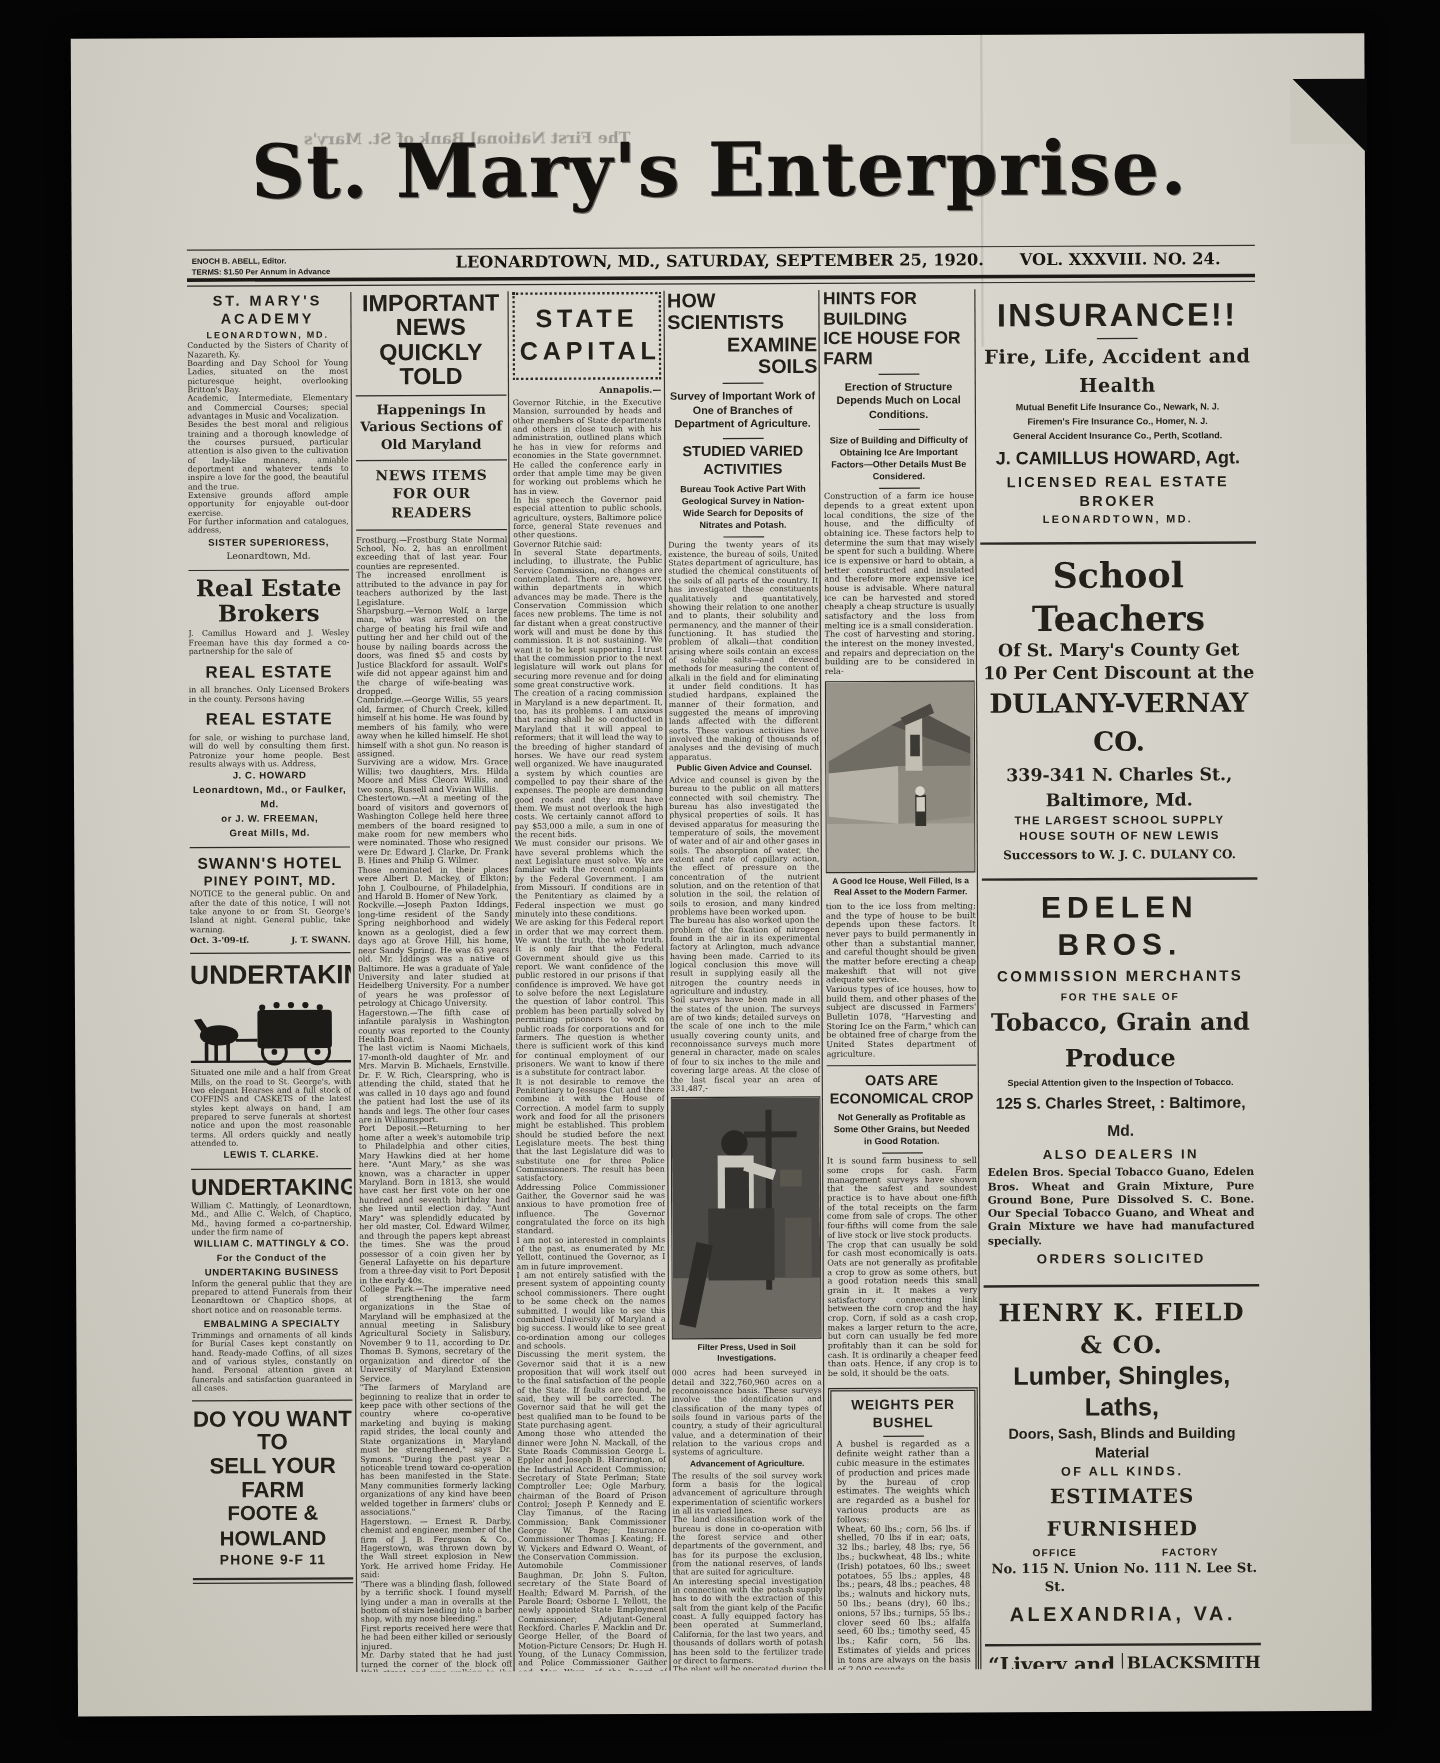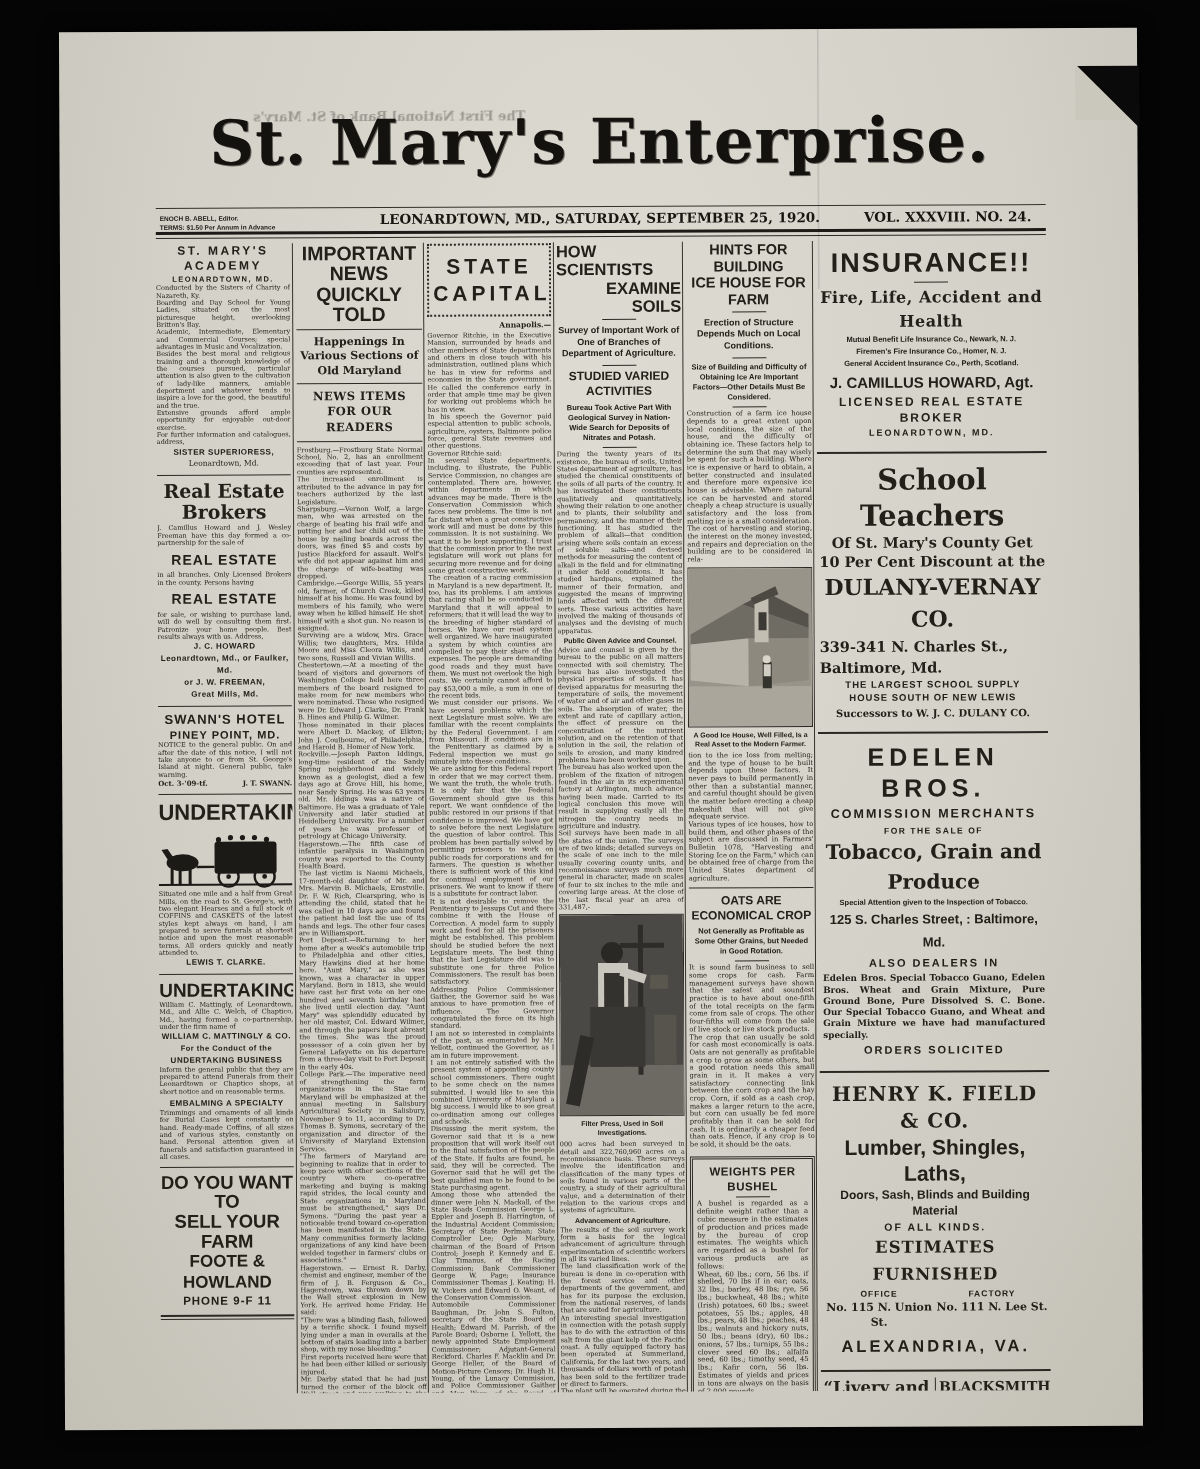--- a/index.html
+++ b/index.html
@@ -17,21 +17,21 @@
   .ghost{position:absolute;left:120px;top:78px;width:420px;text-align:center;
         font:bold 13px/1.2 "DejaVu Serif",serif;color:#6b6962;opacity:.55;
         transform:scaleX(-1);filter:blur(.4px);}
   .title{position:absolute;left:95px;top:62px;width:890px;text-align:center;
         font:bold 62px/100px "DejaVu Serif",serif;color:#14120f;letter-spacing:1px;
         text-shadow:1px 1px 0 rgba(20,18,15,.55);}
   .edline{position:absolute;left:100px;top:182px;width:190px;color:#1c1a17;}
   .ed{font:bold 6.5px/1.45 "Liberation Sans",sans-serif;}
   .dateline{position:absolute;left:300px;top:180px;width:480px;text-align:center;
         font:bold 13.5px/1.3 "DejaVu Serif",serif;color:#17150f;}
-  .volline{position:absolute;left:790px;top:180px;width:196px;text-align:center;
+  .volline{position:absolute;left:790px;top:180px;width:196px;text-align:left;
         font:bold 13.5px/1.3 "DejaVu Serif",serif;color:#17150f;}
   .ruleA{position:absolute;left:96px;top:176px;width:890px;height:1px;background:#35322c;}
   .ruleB{position:absolute;left:96px;top:200px;width:890px;height:3px;background:#1d1b17;}
   .ruleC{position:absolute;left:96px;top:206px;width:890px;height:1px;background:#2a2824;}
   .vr{position:absolute;top:212px;height:1150px;width:1px;background:#35322b;}
   .col{position:absolute;top:212px;height:1150px;overflow:hidden;color:#232019;}
   #c1{left:96px;width:134px}#c2{left:236px;width:126px}#c3{left:367px;width:124px}
   #c4{left:496px;width:125px}#c5{left:626px;width:125px}#c6{left:756px;width:230px}
   .j{font:6.5px/1.13 "DejaVu Serif",serif;text-align:justify;white-space:pre-line;}
   #c2 .j{font-size:6.6px}#c3 .j{font-size:6.5px}#c4 .j{font-size:6.5px}#c5 .j{font-size:6.8px}
@@ -56,35 +56,35 @@
   .h-cap{font:bold 21px/1.3 "Liberation Sans",sans-serif;letter-spacing:4px;text-align:center;}
   .date-anp{font:bold 7.5px/1.4 "DejaVu Serif",serif;text-align:right;margin:2px 0;}
   .h-soil{font:bold 16.5px/1.12 "Liberation Sans",sans-serif;text-align:center;}
   .deck{font:bold 9px/1.3 "Liberation Sans",sans-serif;text-align:center;margin:5px 2px;}
   .h-kick{font:bold 12px/1.25 "Liberation Sans",sans-serif;text-align:center;margin:3px 0;}
   .deck2{font:bold 7.5px/1.35 "Liberation Sans",sans-serif;text-align:center;margin:4px 3px;}
   .midhead{font:bold 7px/1.4 "Liberation Sans",sans-serif;text-align:center;margin:1px 0;}
   .caption{font:bold 7px/1.3 "Liberation Sans",sans-serif;text-align:center;margin:3px 0 4px;}
   .shortrule{width:34px;height:1px;background:#2d2a25;margin:3px auto;}
   .photo{position:relative;overflow:hidden;margin:3px 0 1px;}
-  .h-ice{font:bold 14.5px/1.15 "Liberation Sans",sans-serif;text-align:center;}
+  .h-ice{font:bold 14.5px/1.15 "Liberation Sans",sans-serif;text-align:left;}
   .h-oats{font:bold 12px/1.2 "Liberation Sans",sans-serif;text-align:center;margin:4px 0 2px;}
   .wbox{border:3px double #2b2823;padding:5px 4px;margin:7px 0;}
   .h-wpb{font:bold 11.5px/1.3 "Liberation Sans",sans-serif;letter-spacing:.5px;text-align:center;margin-bottom:3px;}
   .ad{padding:8px 2px 10px;border-bottom:2px solid #2b2823;}
   .h-ins{font:bold 27px/1.1 "Liberation Sans",sans-serif;letter-spacing:2px;text-align:center;}
   .ins-line{font:bold 16px/1.5 "DejaVu Serif",serif;letter-spacing:.5px;text-align:center;}
   .ins-co{font:bold 7.5px/1.6 "Liberation Sans",sans-serif;text-align:center;}
   .h-how{font:bold 15px/1.7 "Liberation Sans",sans-serif;text-align:center;}
   .h-lic{font:bold 12px/1.3 "Liberation Sans",sans-serif;letter-spacing:2px;text-align:center;}
   .h-leo{font:bold 9px/1.7 "Liberation Sans",sans-serif;letter-spacing:2px;text-align:center;}
   .h-sch{font:bold 29px/1.25 "DejaVu Serif",serif;text-align:center;}
   .sch-l{font:bold 14.5px/1.3 "DejaVu Serif",serif;text-align:center;}
   .h-dul{font:bold 22px/1.45 "DejaVu Serif",serif;text-align:center;}
-  .dul-ad{font:bold 14.5px/1.5 "DejaVu Serif",serif;}
+  .dul-ad{font:bold 14.5px/1.5 "DejaVu Serif",serif;text-align:center;}
   .sch-s{font:bold 9.5px/1.35 "Liberation Sans",sans-serif;letter-spacing:1px;text-align:center;}
   .sch-su{font:bold 10px/1.7 "DejaVu Serif",serif;text-align:center;}
   .h-ede{font:bold 25px/1.25 "Liberation Sans",sans-serif;letter-spacing:5px;text-align:center;}
   .ede-cm{font:bold 12.5px/1.7 "Liberation Sans",sans-serif;letter-spacing:2px;text-align:center;}
   .ede-fs{font:bold 8.5px/1.4 "Liberation Sans",sans-serif;letter-spacing:1.5px;text-align:center;}
   .h-tob{font:bold 20px/1.5 "DejaVu Serif",serif;text-align:center;}
   .ede-sp{font:bold 7.5px/1.6 "Liberation Sans",sans-serif;text-align:center;}
   .ede-addr{font:bold 13px/1.7 "Liberation Sans",sans-serif;text-align:center;}
   .ede-also{font:bold 11px/1.8 "Liberation Sans",sans-serif;letter-spacing:2px;text-align:center;}
   .ede-body{font:bold 8.8px/1.28 "DejaVu Serif",serif;text-align:justify;padding:0 2px;}

